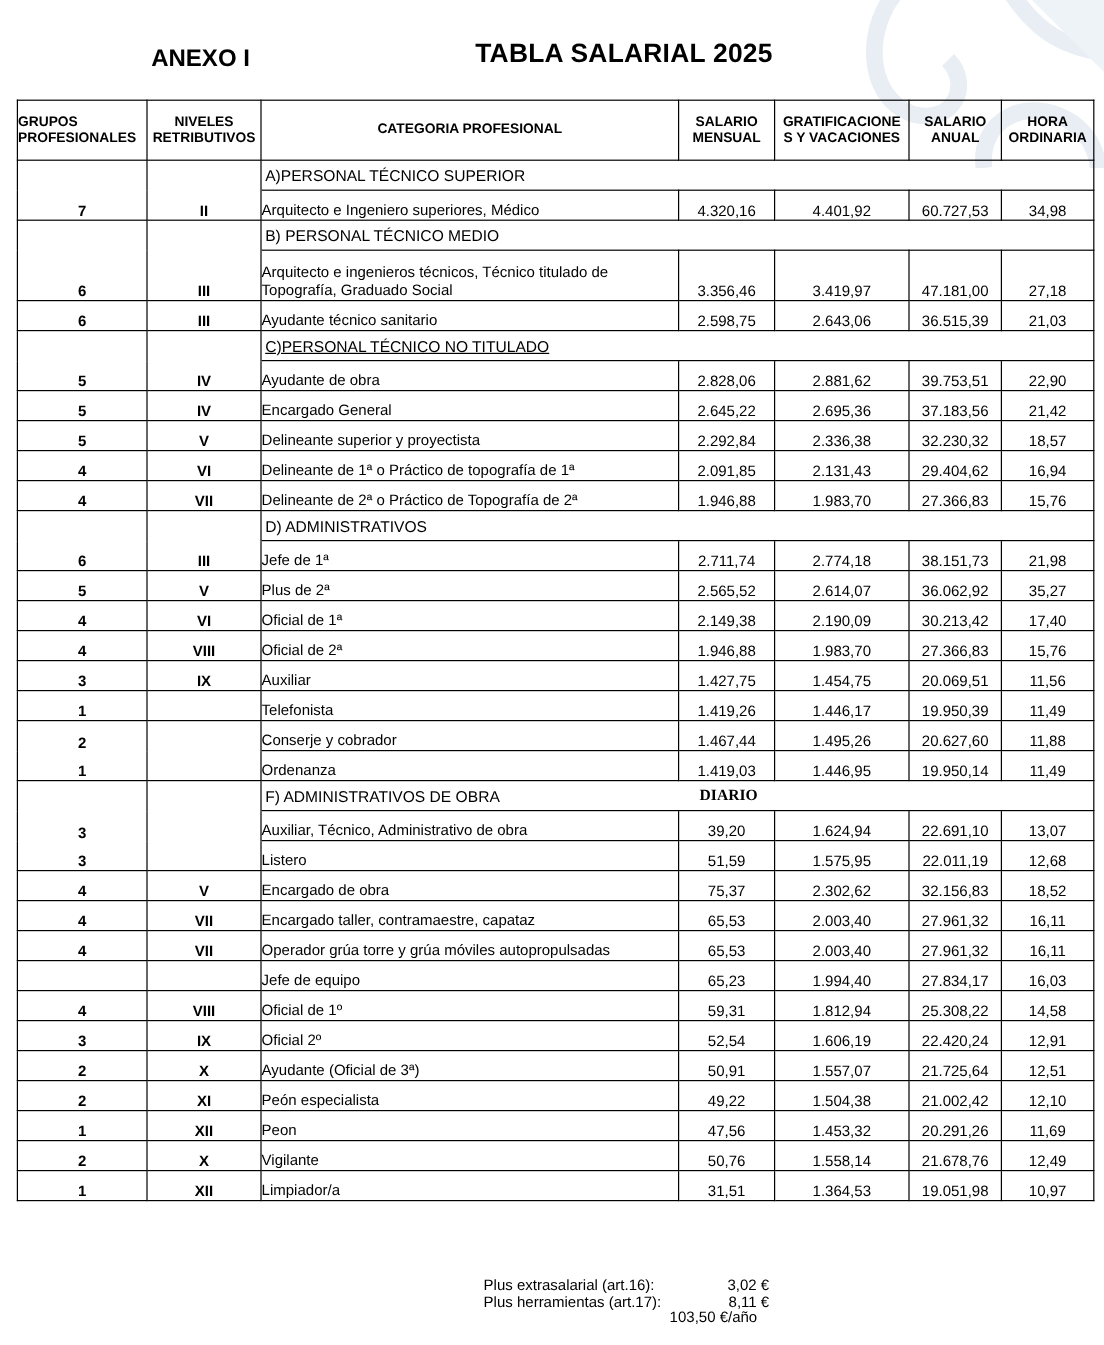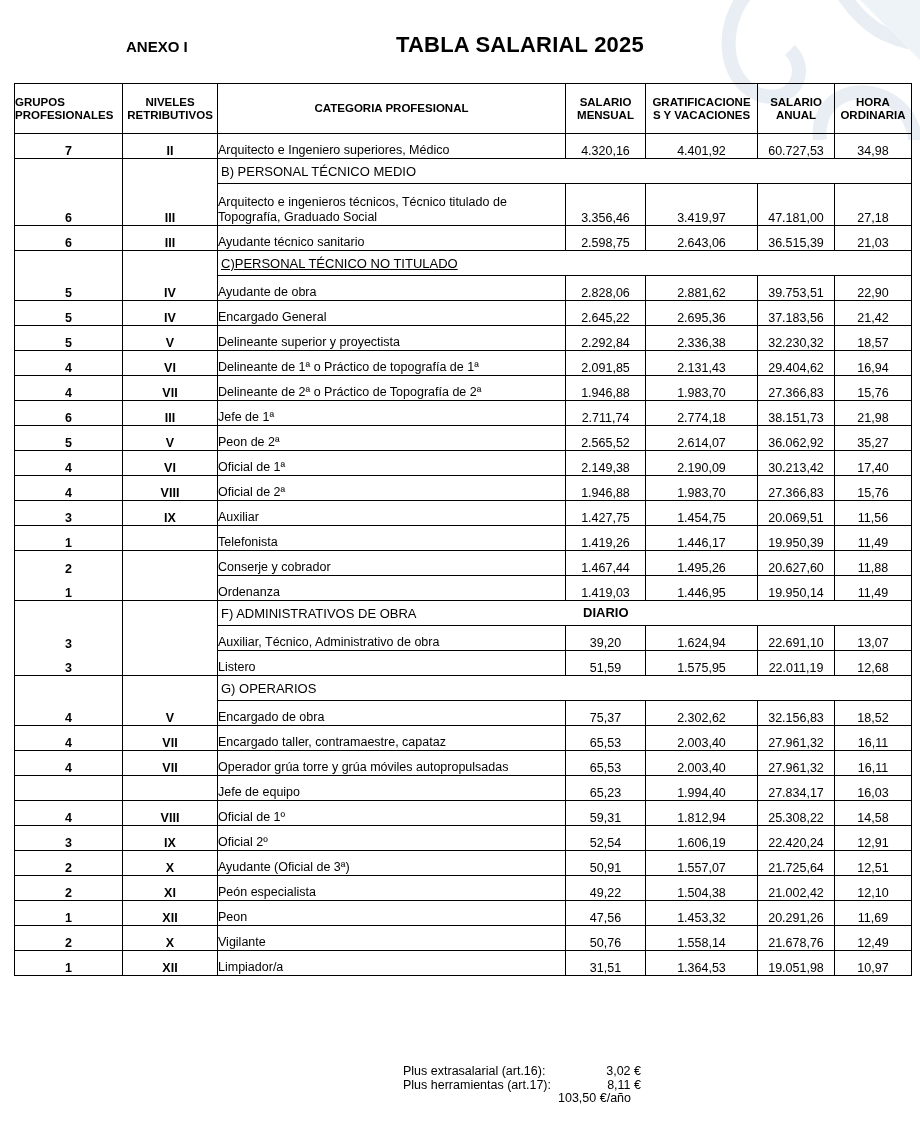--- a/index.html
+++ b/index.html
@@ -1,33 +1,33 @@
 <!DOCTYPE html>
 <html><head>
 <meta charset="utf-8">
 <style>
   html, body { margin:0; padding:0; background:#fff; }
   body { width:920px; height:1121px; position:relative; overflow:hidden;
          font-family:"Liberation Sans", sans-serif; color:#000; }
   .watermark { position:absolute; right:0; top:0; width:230px; height:140px; pointer-events:none; }
-  .anexo { position:absolute; left:126px; top:38px; font-size:15px; font-weight:bold; }
+  .anexo { position:absolute; left:126px; top:38px; font-size:20px; font-weight:bold; }
   .title { position:absolute; left:396px; top:32px; font-size:22px; font-weight:bold; letter-spacing:0.2px; }
   table.sal { position:absolute; left:14px; top:83px; border-collapse:collapse; table-layout:fixed;
               font-size:12.5px; }
   table.sal td, table.sal th { padding:0; border:1px solid #000; }
   table.sal th { font-size:11.5px; font-weight:bold; line-height:13px; height:49px; vertical-align:middle; }
   th.h-grupos { text-align:left; padding-left:3px; }
   td.g, td.n { text-align:center; font-weight:bold; vertical-align:bottom; padding-bottom:5px; }
   td.cat { padding-left:20px; vertical-align:bottom; padding-bottom:5px; line-height:15px; }
   td.num { text-align:center; vertical-align:bottom; padding-bottom:5px; }
   tr.r td { height:24px; }
   tr.sec td.sect { height:24px; padding-left:3px; border-right:1px solid #000; vertical-align:middle; font-size:13px; }
   td.nobot { border-bottom:none !important; }
   td.notop { border-top:none !important; }
-  .diario { font-weight:bold; display:inline-block; position:absolute; }
+  .diario { font-weight:bold; display:inline-block; position:absolute;font-family:Liberation Serif, serif; }
   .footer { position:absolute; left:403px; top:1065px; font-size:12.5px; line-height:13.5px; }
   .footer .row { display:flex; }
   .footer .lbl { width:158px; }
   .footer .val { width:80px; text-align:right; }
   .footer .row.last .lbl { width:132px;margin-top:40px; }
   .footer .row.last .val { width:96px; text-align:right; }
 </style>
 </head>
 <body>
 
@@ -58,20 +58,25 @@
       <th class="h-grupos"><span>GRUPOS</span><br><span>PROFESIONALES</span></th>
       <th><span>NIVELES</span><br><span>RETRIBUTIVOS</span></th>
       <th>CATEGORIA PROFESIONAL</th>
       <th><span>SALARIO</span><br><span>MENSUAL</span></th>
       <th><span>GRATIFICACIONE</span><br><span>S Y VACACIONES</span></th>
       <th><span>SALARIO</span><br><span>ANUAL</span></th>
       <th><span>HORA</span><br><span>ORDINARIA</span></th>
     </tr>
   </thead>
   <tbody id="tbody">
+      <tr class="sec">
+        <td class="nobot"></td>
+        <td class="nobot"></td>
+        <td class="sect" colspan="5" style="position: relative;"><span>A)PERSONAL TÉCNICO SUPERIOR</span></td>
+      </tr>
       <tr class="r">
         <td class="g notop">7</td>
         <td class="n notop">II</td>
         <td class="cat">Arquitecto e Ingeniero superiores, Médico</td>
         <td class="num">4.320,16</td>
         <td class="num">4.401,92</td>
         <td class="num">60.727,53</td>
         <td class="num">34,98</td>
       </tr>
       <tr class="sec">
@@ -140,33 +145,38 @@
       </tr>
       <tr class="r">
         <td class="g">4</td>
         <td class="n">VII</td>
         <td class="cat">Delineante de 2ª o Práctico de Topografía de 2ª</td>
         <td class="num">1.946,88</td>
         <td class="num">1.983,70</td>
         <td class="num">27.366,83</td>
         <td class="num">15,76</td>
       </tr>
+      <tr class="sec">
+        <td class="nobot"></td>
+        <td class="nobot"></td>
+        <td class="sect" colspan="5" style="position: relative;"><span>D) ADMINISTRATIVOS</span></td>
+      </tr>
       <tr class="r">
         <td class="g notop">6</td>
         <td class="n notop">III</td>
         <td class="cat">Jefe de 1ª</td>
         <td class="num">2.711,74</td>
         <td class="num">2.774,18</td>
         <td class="num">38.151,73</td>
         <td class="num">21,98</td>
       </tr>
       <tr class="r">
         <td class="g">5</td>
         <td class="n">V</td>
-        <td class="cat">Peon de 2ª</td>
+        <td class="cat">Plus de 2ª</td>
         <td class="num">2.565,52</td>
         <td class="num">2.614,07</td>
         <td class="num">36.062,92</td>
         <td class="num">35,27</td>
       </tr>
       <tr class="r">
         <td class="g">4</td>
         <td class="n">VI</td>
         <td class="cat">Oficial de 1ª</td>
         <td class="num">2.149,38</td>
@@ -234,25 +244,20 @@
         <td class="num">13,07</td>
       </tr>
       <tr class="r">
         <td class="g notop">3</td>
         <td class="n notop"></td>
         <td class="cat">Listero</td>
         <td class="num">51,59</td>
         <td class="num">1.575,95</td>
         <td class="num">22.011,19</td>
         <td class="num">12,68</td>
-      </tr>
-      <tr class="sec">
-        <td class="nobot"></td>
-        <td class="nobot"></td>
-        <td class="sect" colspan="5" style="position: relative;"><span>G) OPERARIOS</span></td>
       </tr>
       <tr class="r">
         <td class="g notop">4</td>
         <td class="n notop">V</td>
         <td class="cat">Encargado de obra</td>
         <td class="num">75,37</td>
         <td class="num">2.302,62</td>
         <td class="num">32.156,83</td>
         <td class="num">18,52</td>
       </tr>

